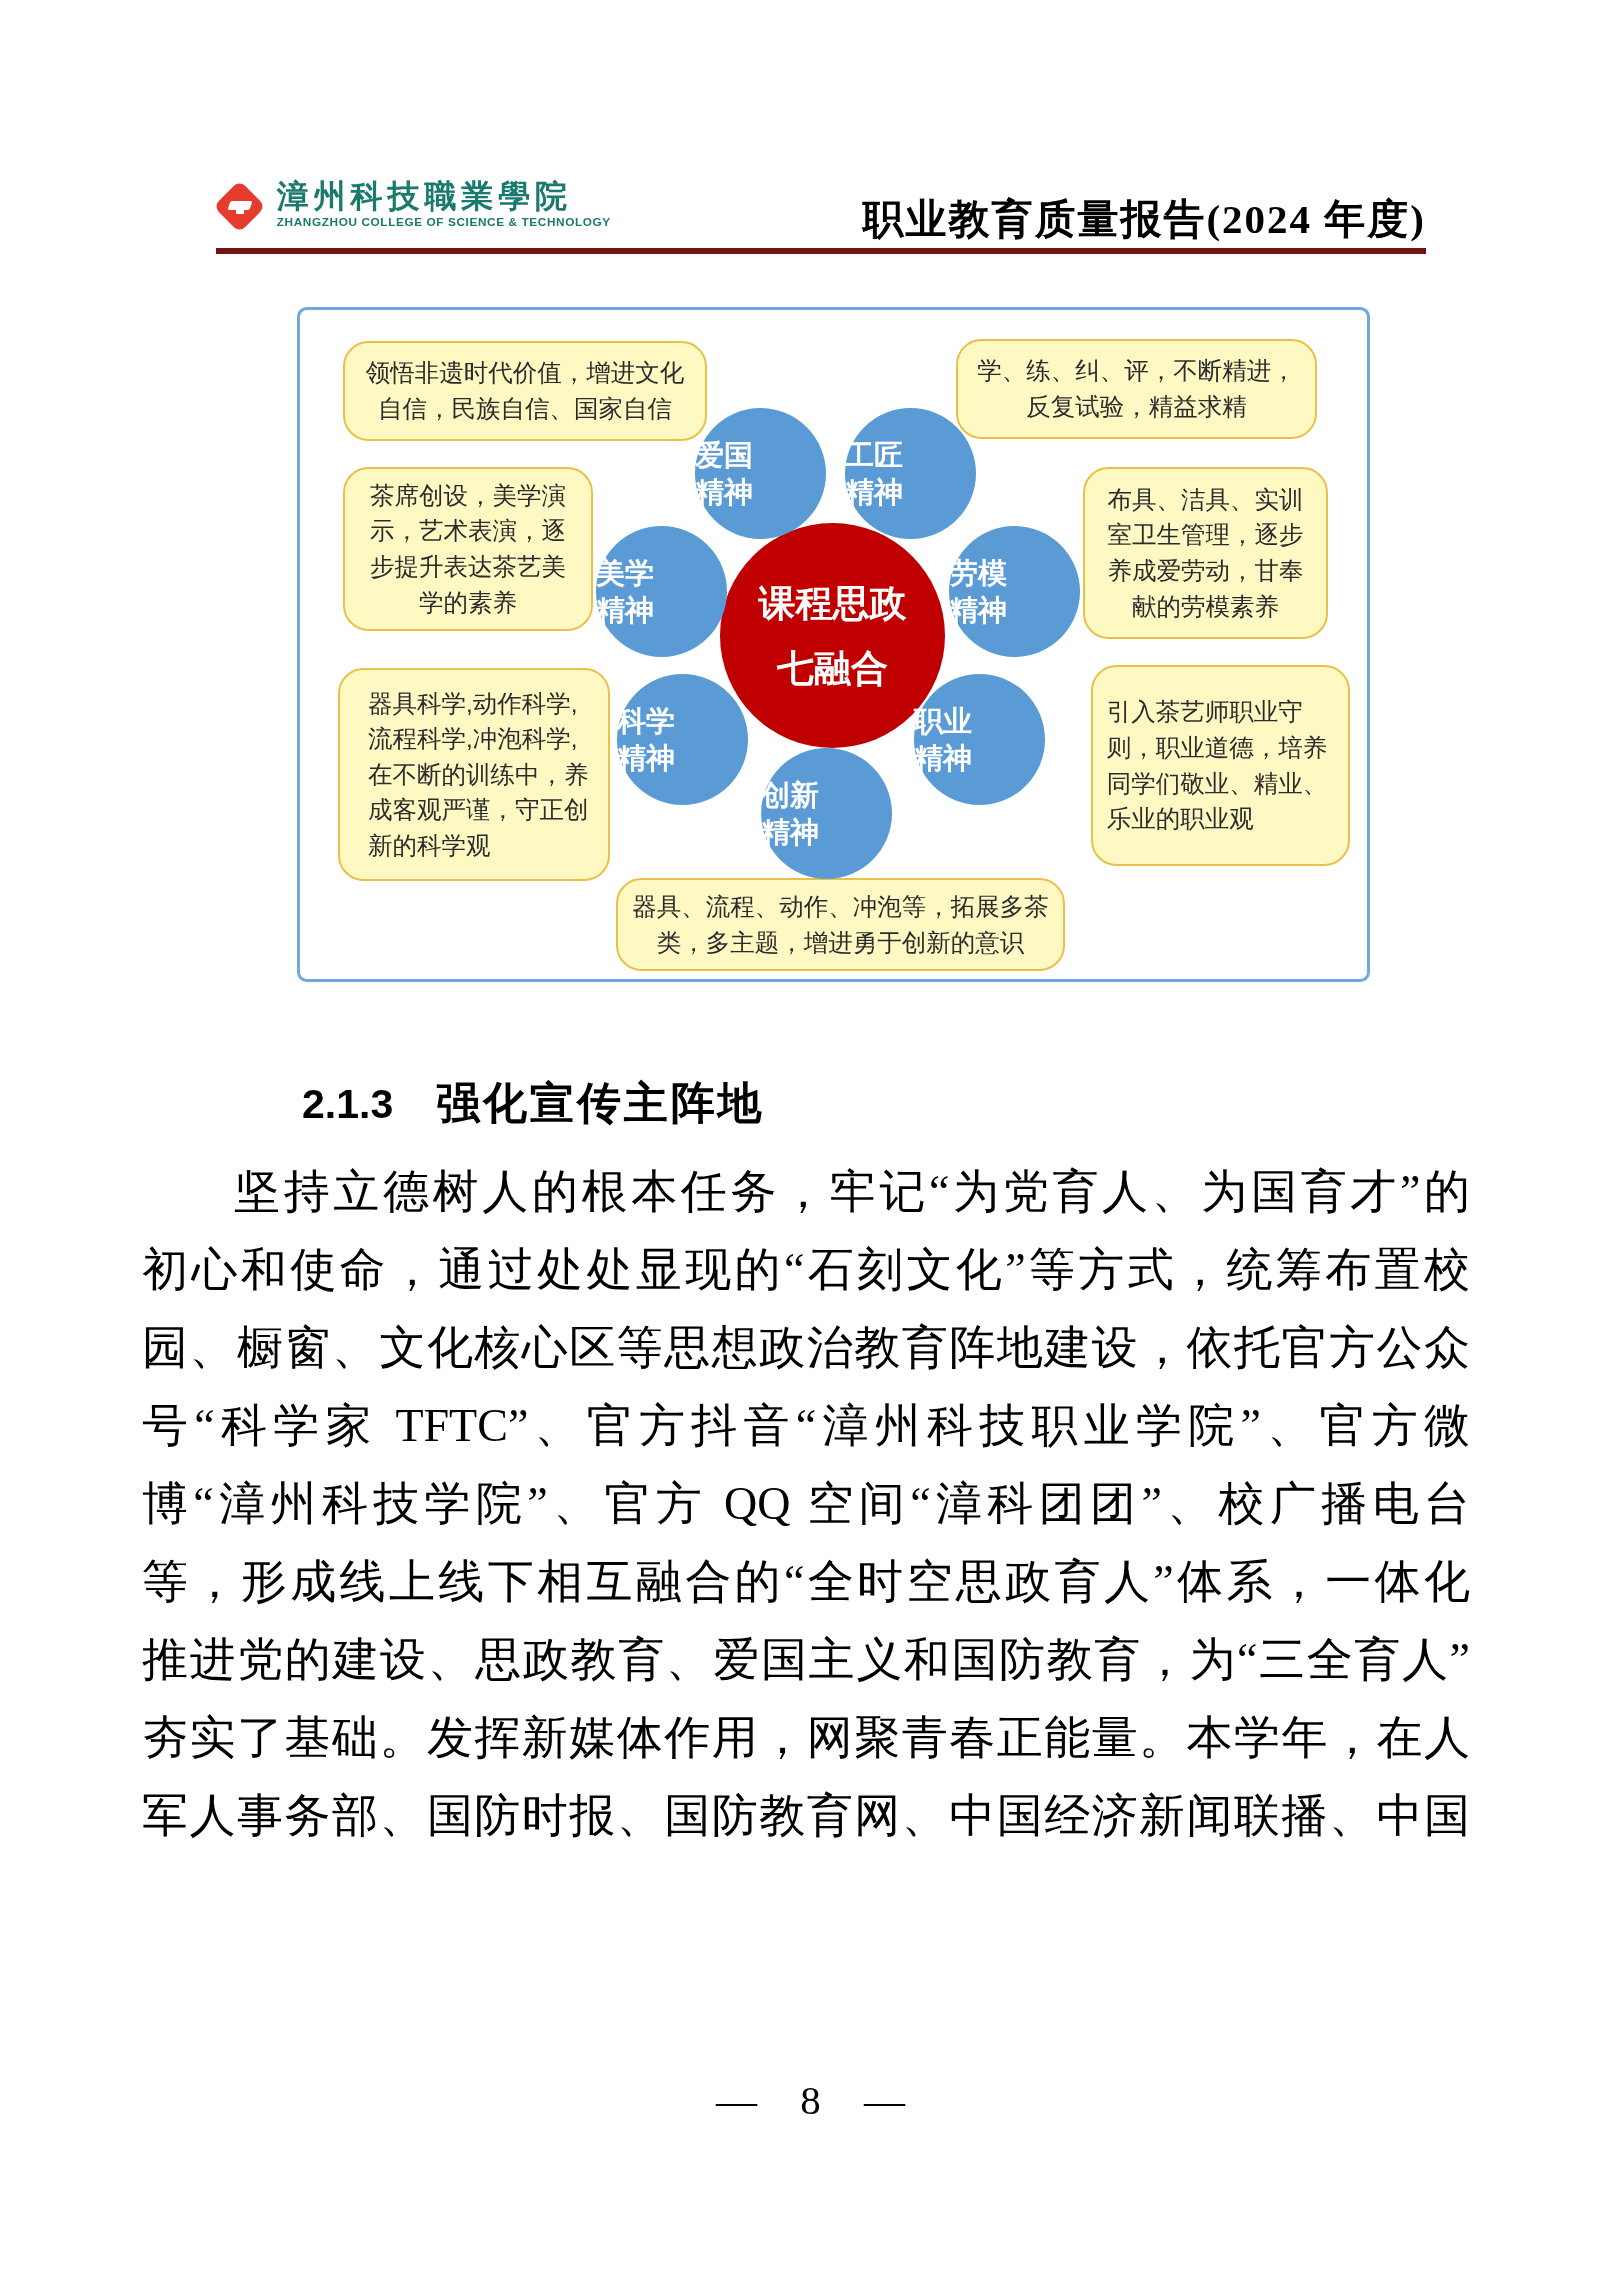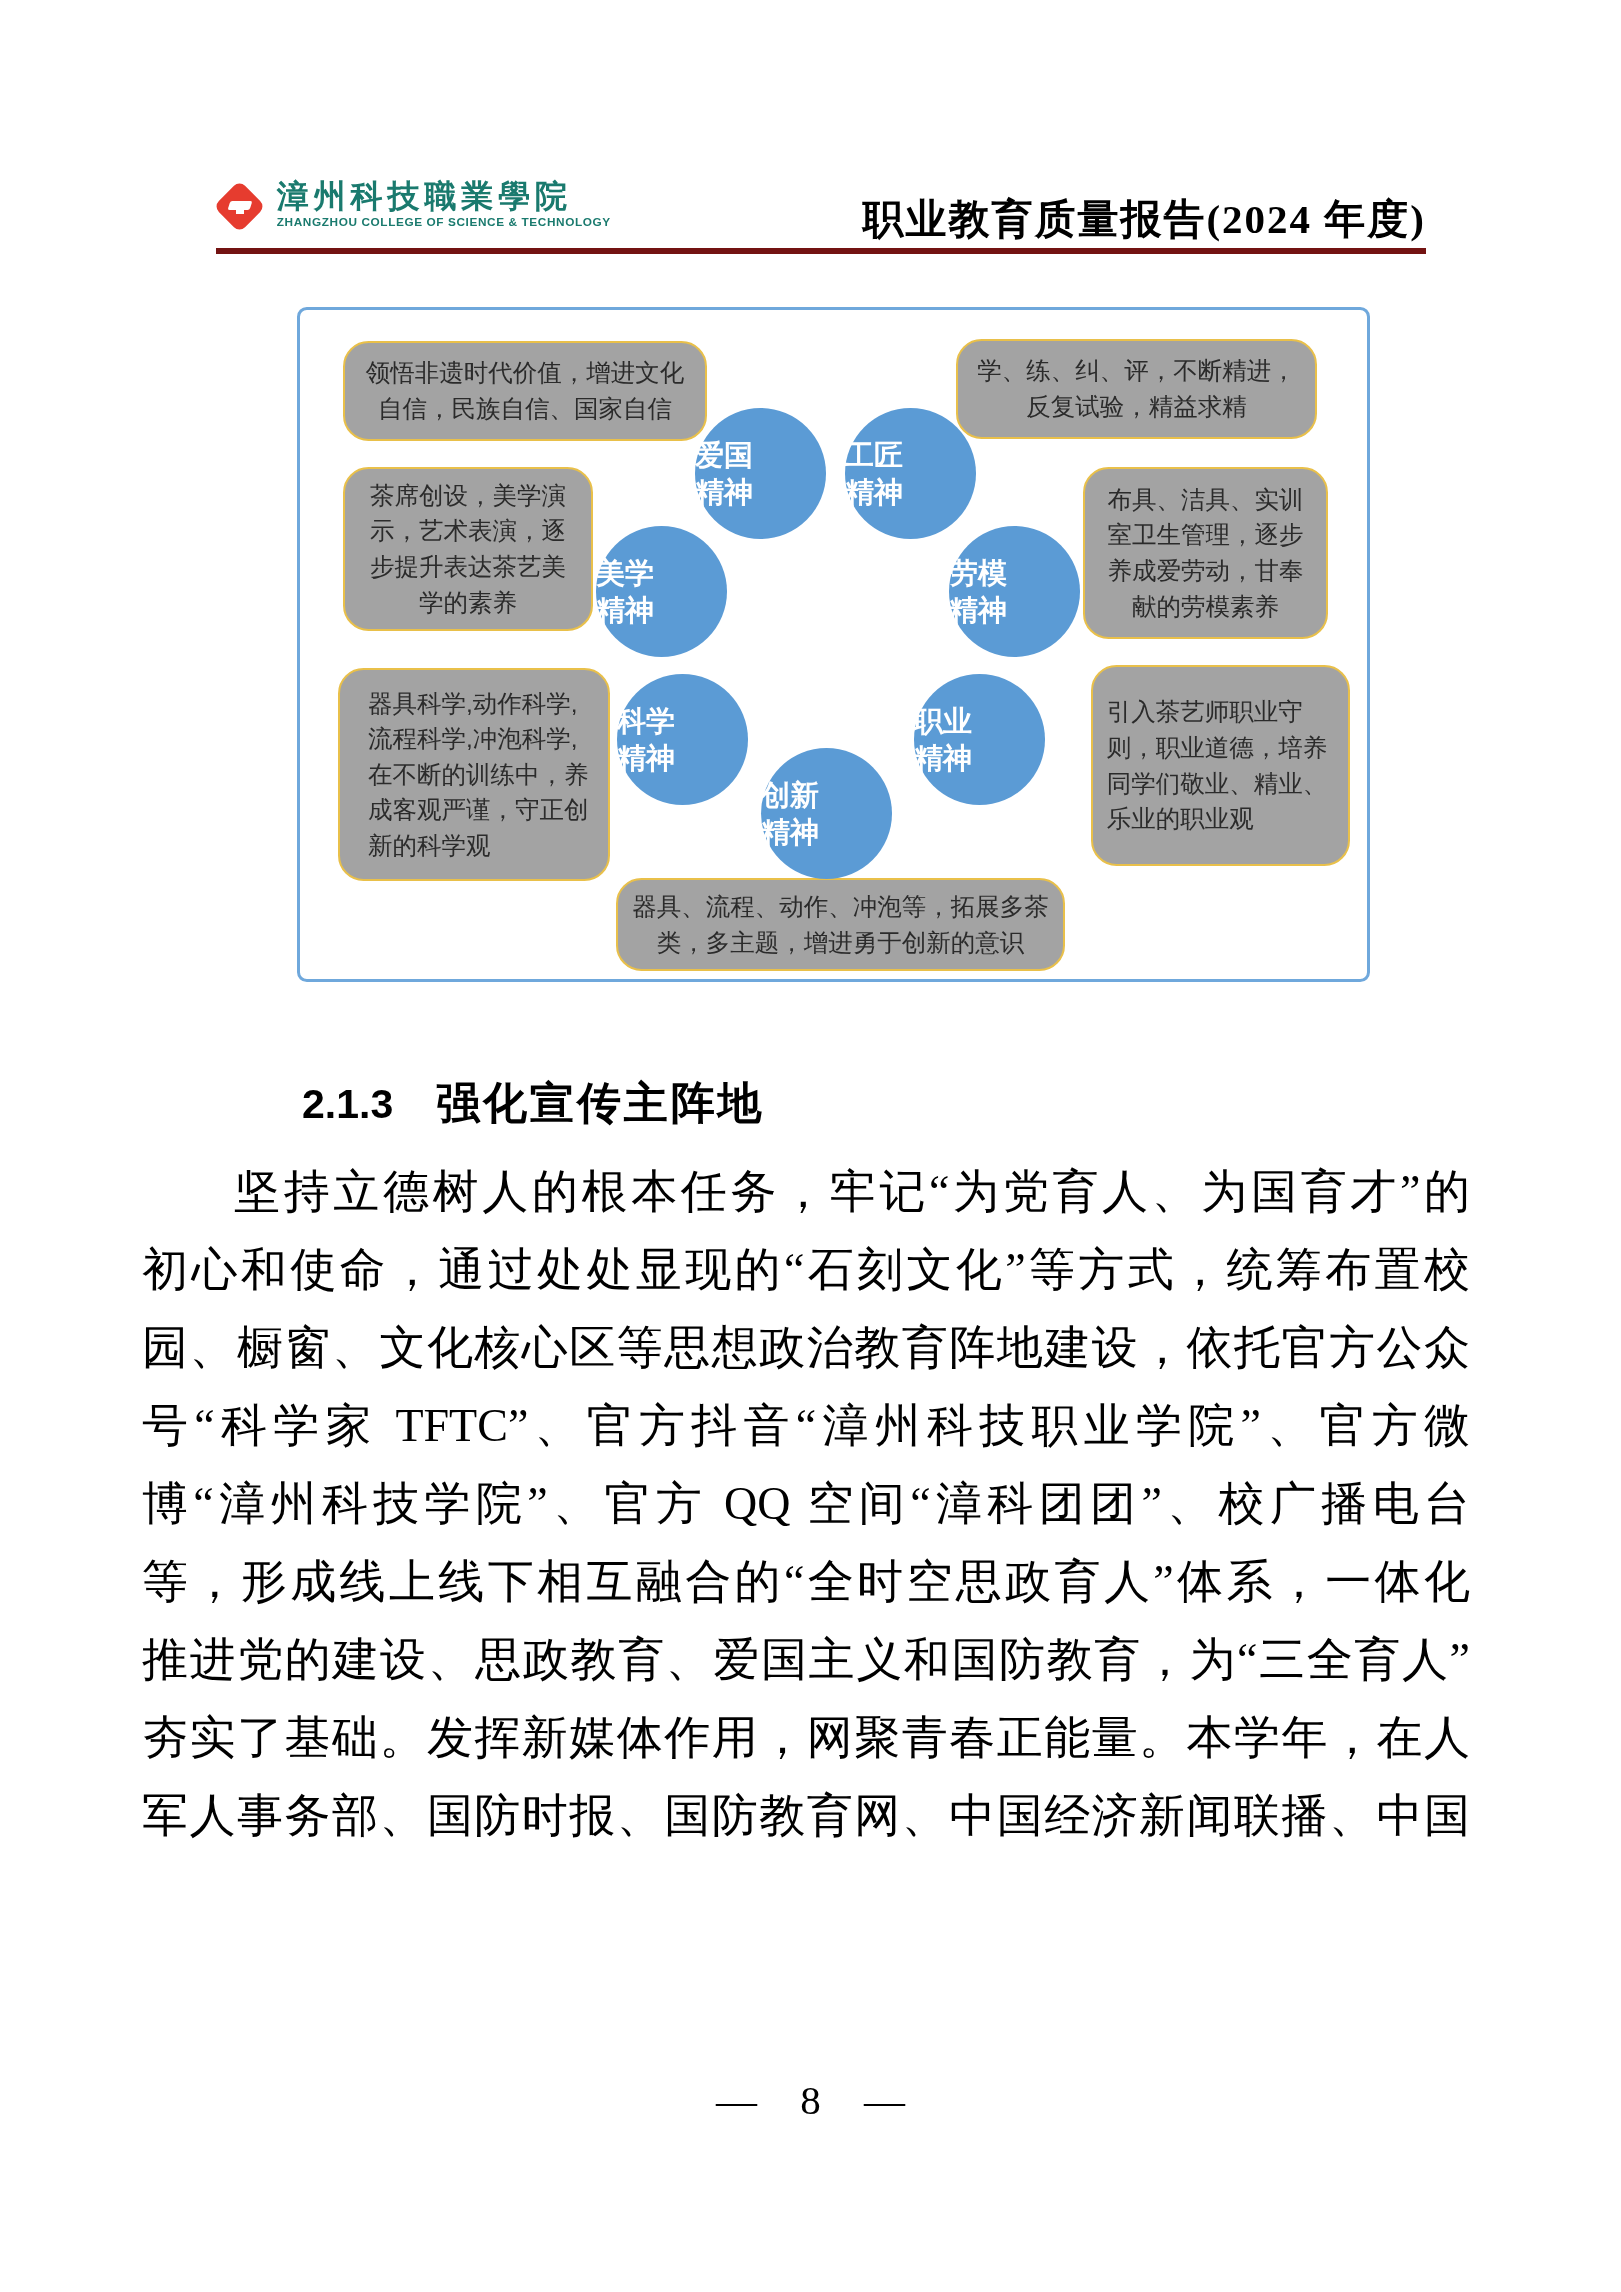--- a/index.html
+++ b/index.html
@@ -22,21 +22,21 @@
     font-size:41px;font-weight:bold;letter-spacing:2px;
     font-family:"Liberation Serif","DejaVu Serif",serif;
   }
   .header-rule{position:absolute;left:216px;top:248px;width:1210px;height:5.9px;background:#731312;}
   
   .figure-box{
     position:absolute;left:297px;top:307px;width:1073px;height:675px;
     border:3.9px solid #6fa8dc;border-radius:9.8px;background:#ffffff;box-sizing:border-box;
   }
   .callout{
-    position:absolute;border:2.9px solid #e9c04a;border-radius:25.5px;background:#a3a3a3;
+    position:absolute;border:2.9px solid #e9c04a;border-radius:25.5px;background:#fef9c3;
     box-sizing:border-box;display:flex;align-items:center;justify-content:center;
     font-family:"Liberation Sans","DejaVu Sans",sans-serif;
     font-size:24.5px;line-height:1.45;color:#2b2b2b;padding:9.8px 13.7px;text-align:center;z-index:1;
   }
   .callout.left-just{text-align:left;}
   .co0{left:43px;top:31px;width:364px;height:100px;}
   .co1{left:656px;top:29px;width:361px;height:100px;}
   .co2{left:43px;top:157px;width:250px;height:164px;}
   .co3{left:38px;top:358px;width:272px;height:213px;padding-left:28px;}
   .co4{left:783px;top:157px;width:245px;height:172px;}
@@ -110,20 +110,24 @@
   <div class="figure-box">
 
     <div class="callout co0">领悟非遗时代价值，增进文化自信，民族自信、国家自信</div>
     <div class="callout co1">学、练、纠、评，不断精进，反复试验，精益求精</div>
     <div class="callout co2">茶席创设，美学演示，艺术表演，逐步提升表达茶艺美学的素养</div>
     <div class="callout co3 left-just">器具科学,动作科学,流程科学,冲泡科学,在不断的训练中，养成客观严谨，守正创新的科学观</div>
     <div class="callout co4">布具、洁具、实训室卫生管理，逐步养成爱劳动，甘奉献的劳模素养</div>
     <div class="callout co5 left-just">引入茶艺师职业守则，职业道德，培养同学们敬业、精业、乐业的职业观</div>
     <div class="callout co6">器具、流程、动作、冲泡等，拓展多茶类，多主题，增进勇于创新的意识</div>
 
+    <div class="center-circle">
+      <span>课程思政</span>
+      <span>七融合</span>
+    </div>
 
     <div class="bubble b0">
       <span>爱国</span>
       <span>精神</span>
     </div>
     <div class="bubble b1">
       <span>工匠</span>
       <span>精神</span>
     </div>
     <div class="bubble b2">

